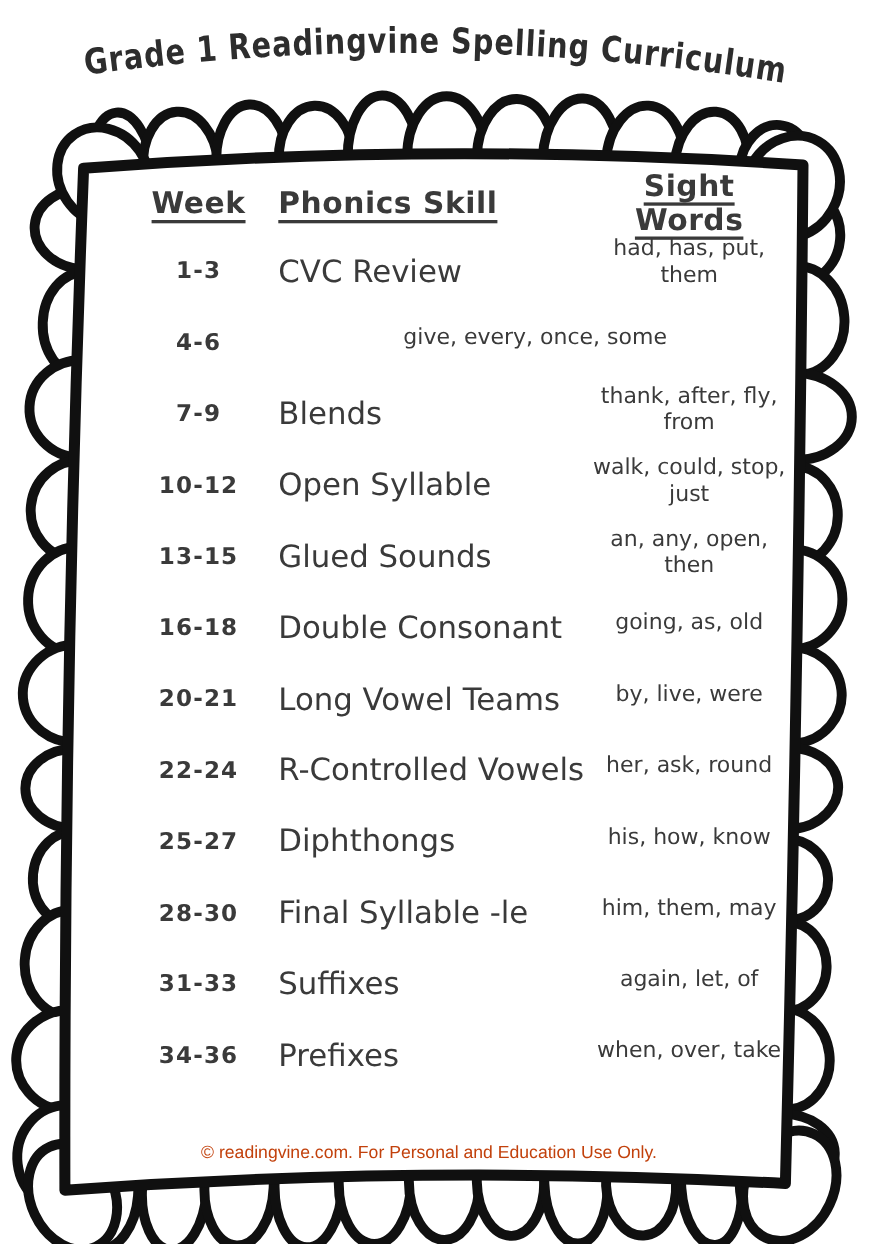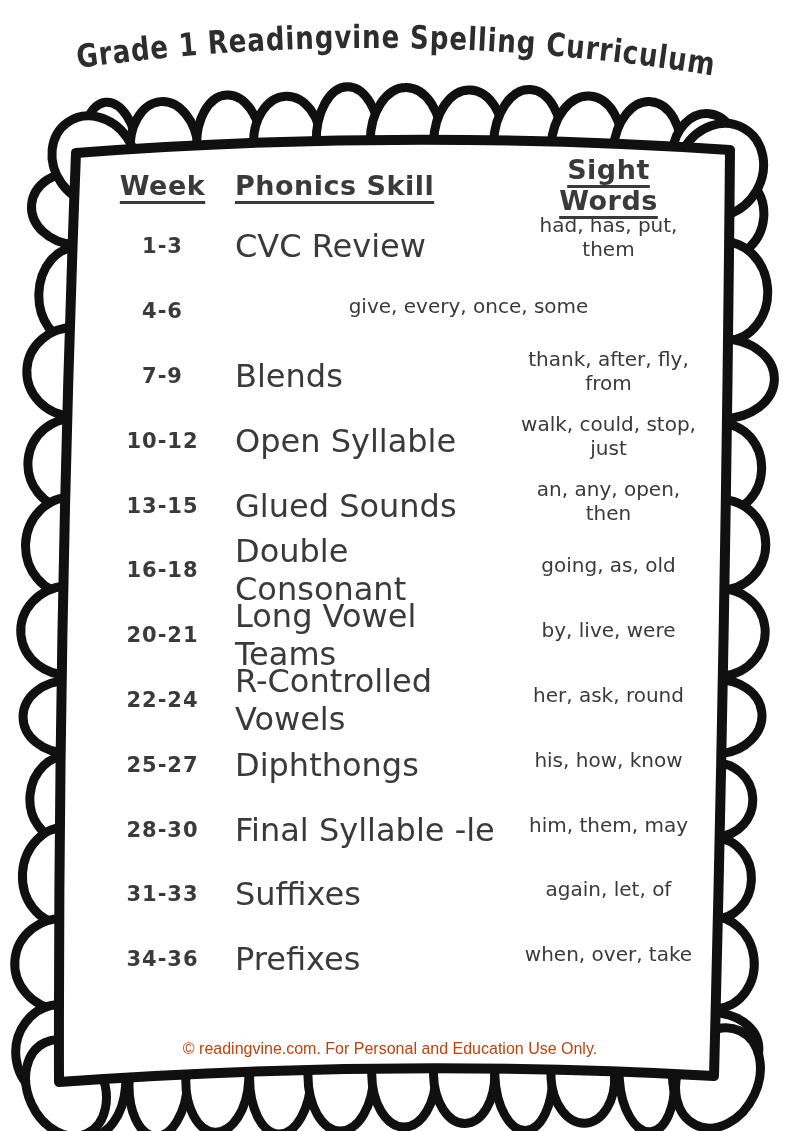--- a/index.html
+++ b/index.html
@@ -15,37 +15,37 @@
   #bumps ellipse{fill:#ffffff;stroke:#101010;stroke-width:9px;}
   #sheet{fill:#ffffff;stroke:#101010;stroke-width:10px;stroke-linejoin:round;}
   
   #title-svg{position:absolute;left:0;top:0;width:800px;height:110px;z-index:2;pointer-events:none;}
   #title-svg text{
     font-family:"DejaVu Sans","Liberation Sans",sans-serif;
     font-size:32px;font-weight:bold;fill:#2d2d2d;letter-spacing:1px;
   }
   
   .sheet-content{
-    position:absolute;left:90px;top:156px;width:622px;z-index:1;
+    position:absolute;left:108px;top:156px;width:622px;z-index:1;
     color:#3a3a3a;
   }
   .header-row{display:flex;height:58px;align-items:center;}
   .header-cell{
     font-weight:bold;font-size:27px;color:#3a3a3a;
     text-decoration:underline;
     text-decoration-thickness:3px;
     text-underline-offset:6px;
     letter-spacing:0.5px;
   }
   .row{display:flex;height:64.8px;align-items:center;}
   .col-week  {width:145px;text-align:center;}
   .col-skill {width:280px;text-align:left;}
   .col-words {flex:1;text-align:center;padding-right:10px;}
   .row .col-week {font-size:21px;font-weight:700;letter-spacing:1px;}
-  .row .col-skill{font-size:32px;}
+  .row .col-skill{font-size:28px;}
   .row .col-words{font-size:20px;transform:translateY(-5px);}
   .row:first-child .col-words{transform:translateY(-9px);}
   
   .footer{
     position:absolute;left:0;top:1040px;width:780px;z-index:1;
     text-align:center;font-size:16px;color:#c2410c;
     font-family:"Liberation Sans",sans-serif;
   }
 </style>
 </head>

